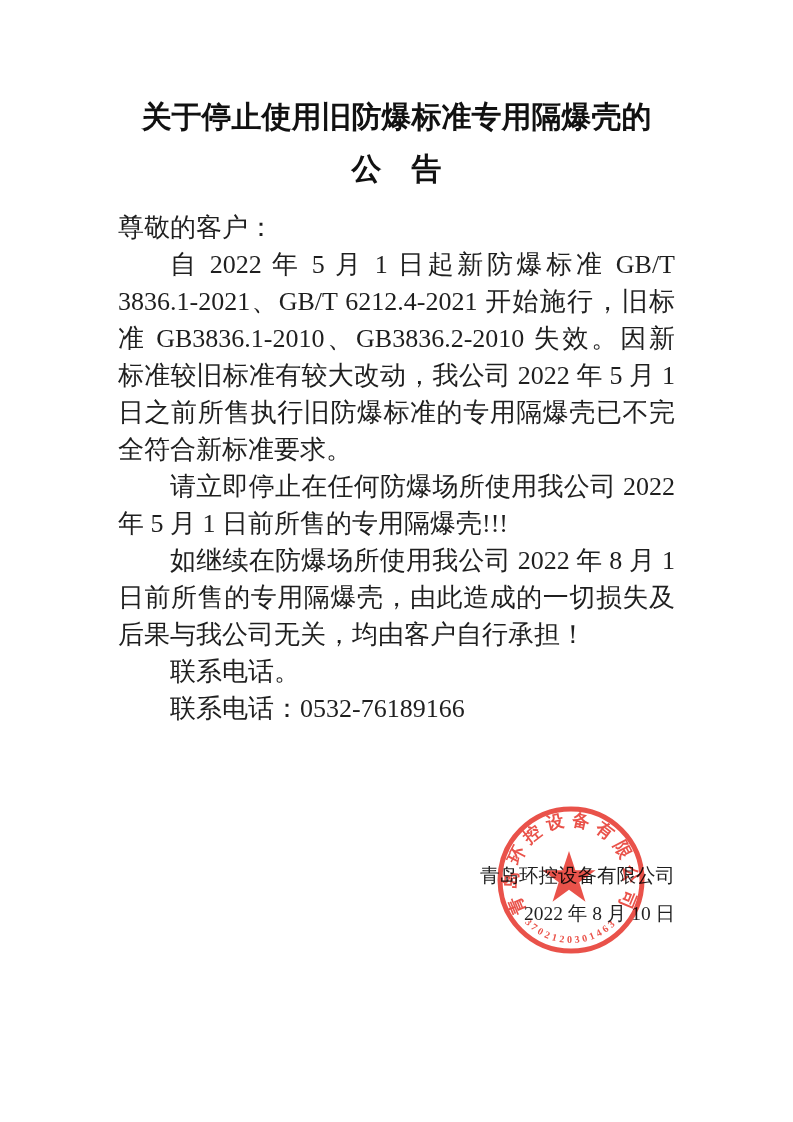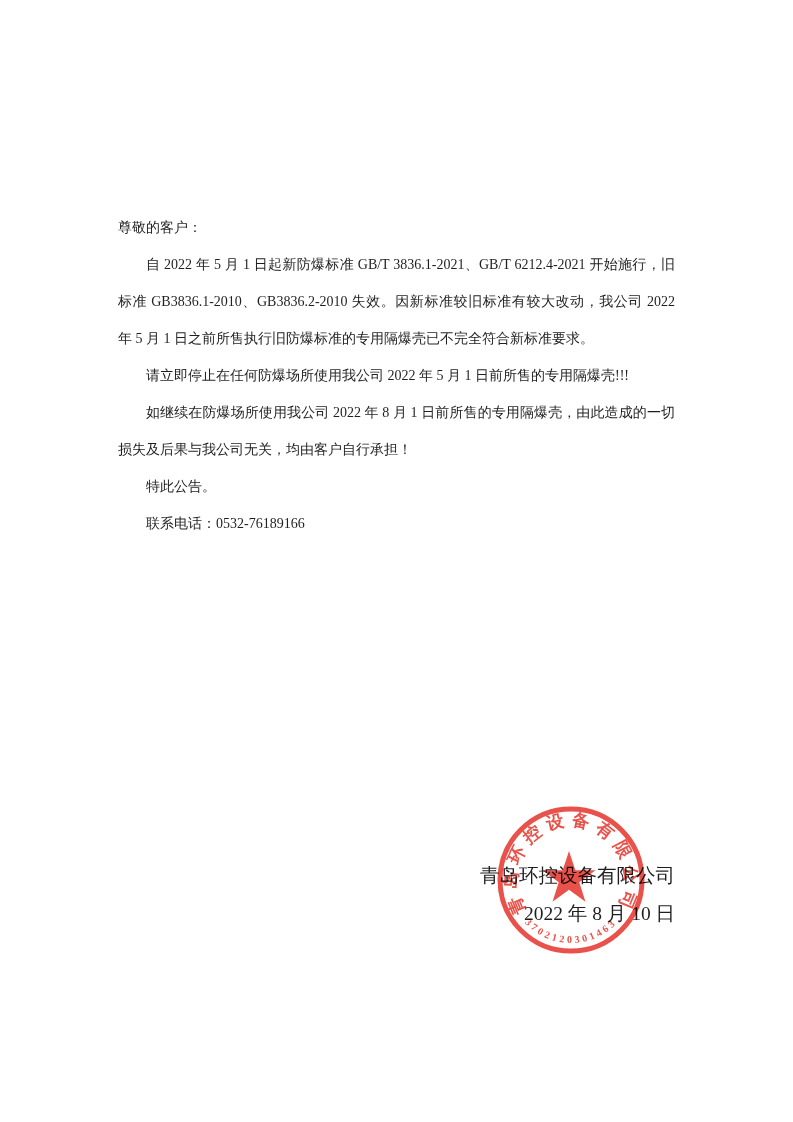--- a/index.html
+++ b/index.html
@@ -26,21 +26,21 @@
     font-size: 30px;
     font-weight: bold;
     line-height: 52px;
     color: #111111;
   }
   .body-text {
     position: absolute;
     top: 209px;
     left: 118px;
     width: 557px;
-    font-size: 14px;
+    font-size: 26px;
     line-height: 37px;
     text-align: justify;
   }
   .body-text p { margin: 0; }
   .body-text p.indent { text-indent: 2em; }
   .signature {
     position: absolute;
     top: 857px;
     left: 118px;
     width: 557px;
@@ -61,27 +61,31 @@
   .seal text {
     font-family: "Liberation Serif", "DejaVu Serif", serif;
     font-weight: bold;
   }
 </style>
 </head>
 <body>
 
 <div class="page">
 
+  <div class="title">
+    <div>关于停止使用旧防爆标准专用隔爆壳的</div>
+    <div>公　告</div>
+  </div>
 
   <div class="body-text">
     <p>尊敬的客户：</p>
     <p class="indent">自 2022 年 5 月 1 日起新防爆标准 GB/T 3836.1-2021、GB/T 6212.4-2021 开始施行，旧标准 GB3836.1-2010、GB3836.2-2010 失效。因新标准较旧标准有较大改动，我公司 2022 年 5 月 1 日之前所售执行旧防爆标准的专用隔爆壳已不完全符合新标准要求。</p>
     <p class="indent">请立即停止在任何防爆场所使用我公司 2022 年 5 月 1 日前所售的专用隔爆壳!!!</p>
     <p class="indent">如继续在防爆场所使用我公司 2022 年 8 月 1 日前所售的专用隔爆壳，由此造成的一切损失及后果与我公司无关，均由客户自行承担！</p>
-    <p class="indent">特此公告。</p>
+    <p class="indent">联系电话。</p>
     <p class="indent">联系电话：0532-76189166</p>
   </div>
 
   <div class="signature">
     <div>青岛环控设备有限公司</div>
     <div>2022 年 8 月 10 日</div>
   </div>
 
   <svg class="seal" viewBox="0 0 160 160" aria-hidden="true">
     <defs>

